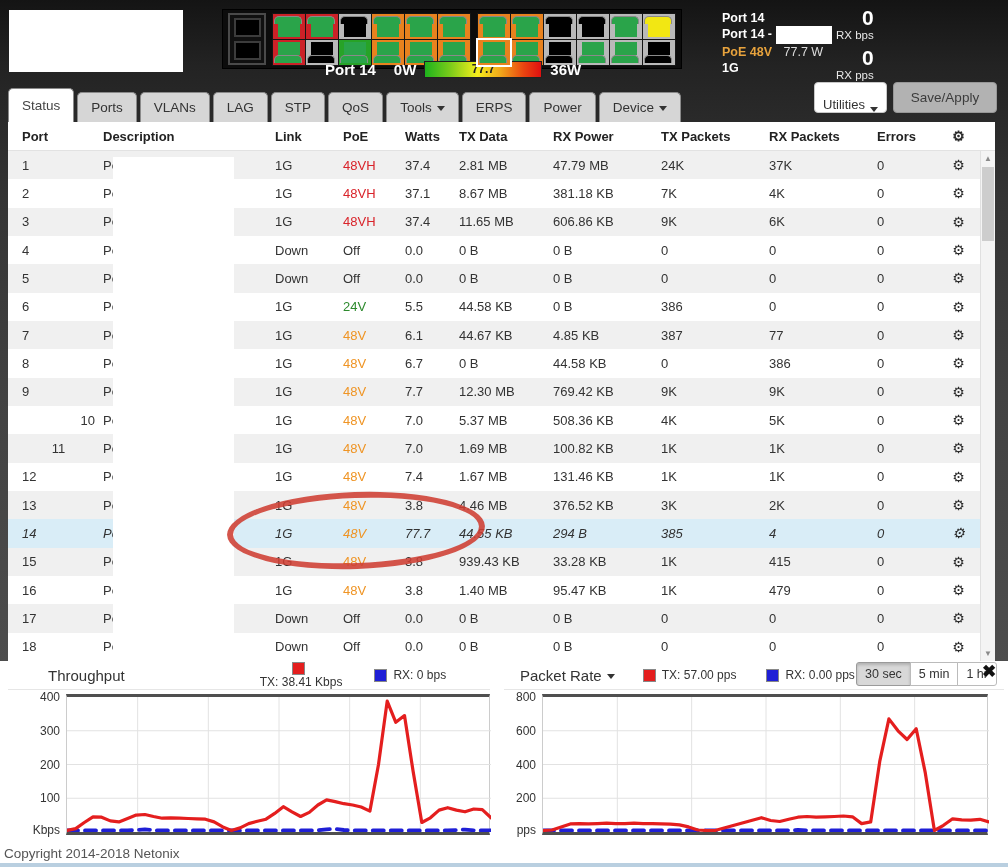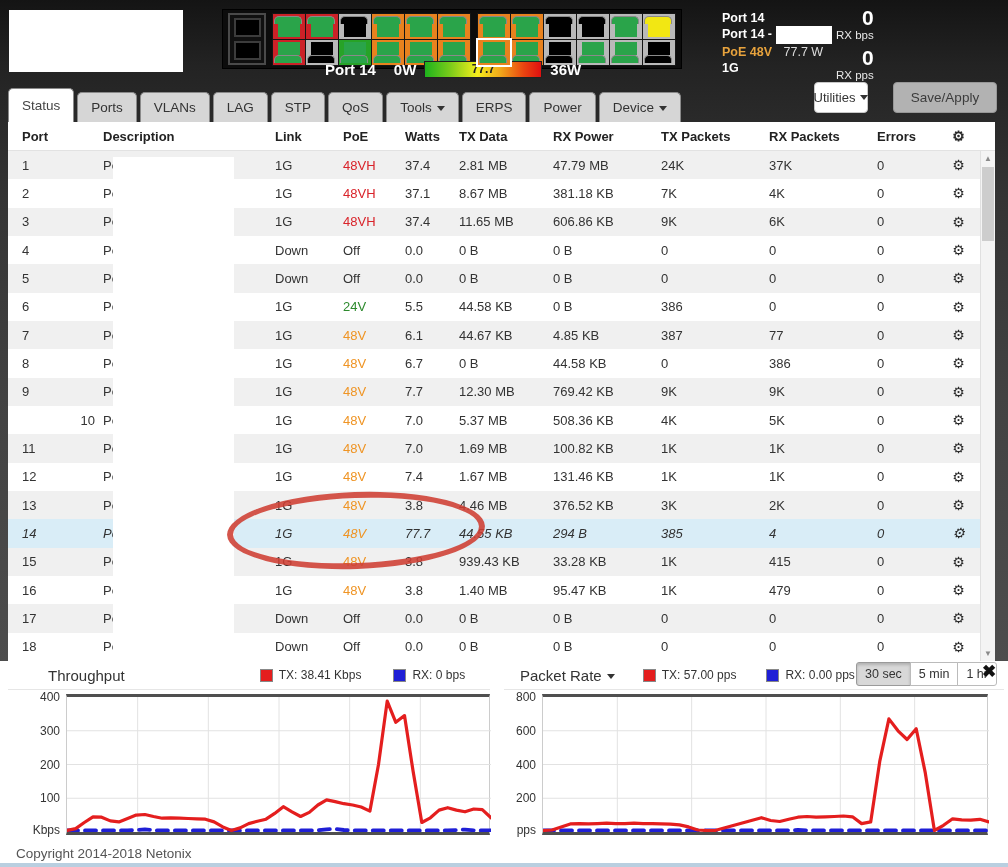--- a/index.html
+++ b/index.html
@@ -48,23 +48,23 @@
   .stat-lbl { color:#e8e8e8; font-size:11.5px; line-height:13px; margin-bottom:4px; }
 
   
   .tab-row { position:absolute; left:8px; top:88px; height:34px; display:flex; align-items:flex-end; z-index:3; }
   .tab { background:#d6d6d6; border:1px solid #8a8a8a; border-bottom:none; border-radius:5px 5px 0 0;
     height:30px; padding:7px 13px 0 13px; font-size:13.5px; color:#333; margin-right:3px; cursor:pointer; white-space:nowrap; }
   .tab.active { background:#fff; height:34px; padding-top:9px; color:#444; }
   .caret { display:inline-block; margin-left:5px; width:0; height:0; border-left:4px solid transparent;
     border-right:4px solid transparent; border-top:5px solid #333; vertical-align:middle; }
 
-  .btn-utilities { position:absolute; left:814px; top:82px; width:54px; height:31px; background:#fff;
+  .btn-utilities { position:absolute; left:814px; top:82px; width:73px; height:31px; background:#fff;
     border:1px solid #c8c8c8; border-radius:4px; font-size:13px; color:#333; z-index:4;
-    display:flex; align-items:center; justify-content:center; cursor:pointer; }
+    display:flex; align-items:flex-end; justify-content:center; cursor:pointer; }
   .btn-save { position:absolute; left:893px; top:82px; width:104px; height:31px; background:#b2b2b2;
     border:1px solid #979797; border-radius:4px; font-size:13.5px; color:#3c3c3c; z-index:4;
     display:flex; align-items:center; justify-content:center; cursor:pointer; }
 
   
   .table-wrap { position:absolute; left:8px; top:122px; width:987px; height:539px; background:#fff;
     display:flex; flex-direction:column; z-index:2; }
   .thead { display:flex; height:29px; align-items:center; font-weight:bold; font-size:13px; color:#222;
     border-bottom:1px solid #e2e2e2; }
   .tbody { flex:1; display:flex; flex-direction:column; padding-right:15px; position:relative; }
@@ -111,21 +111,21 @@
   .range-group { position:absolute; left:352px; top:1px; display:flex; }
   .range-btn { border:1px solid #bbb; background:#fff; font-size:12.5px; color:#333; padding:4px 8px;
     margin-left:-1px; cursor:pointer; white-space:nowrap; }
   .range-btn:first-child { border-radius:3px 0 0 3px; margin-left:0; }
   .range-btn:last-child { border-radius:0 3px 3px 0; }
   .range-btn.active { background:#d8d8d8; border-color:#9a9a9a; box-shadow:inset 0 2px 3px rgba(0,0,0,0.18); }
   .close-x { position:absolute; left:478px; top:0px; font-size:17px; font-weight:bold; color:#111; cursor:pointer; }
 
   .footer { position:absolute; left:0; top:840px; width:1008px; height:27px; background:#fff;
     border-bottom:4px solid #b9cfe0; }
-  .footer span { position:absolute; left:16px; top:6px; font-size:13.5px; color:#555;text-align:right; }
+  .footer span { position:absolute; left:4px; top:6px; font-size:13.5px; color:#555;text-align:right; }
 </style>
 </head>
 <body>
 
 <div class="dark-zone">
 
   <div class="logo-redact"></div>
 
   <div class="port-panel">
     <div class="sfp-cage" id="sfpCage">
@@ -470,21 +470,21 @@
           <div class="cell poe-48" style="width: 62px;">48V</div>
           <div class="cell" style="width: 54px;">7.0</div>
           <div class="cell" style="width: 94px;">5.37 MB</div>
           <div class="cell" style="width: 108px;">508.36 KB</div>
           <div class="cell" style="width: 108px;">4K</div>
           <div class="cell" style="width: 108px;">5K</div>
           <div class="cell" style="width: 75px;">0</div>
           <div class="cell gear" style="width: 29px;">⚙</div>
         </div>
         <div class="trow odd">
-          <div class="cell cport" style="width: 87px;">11</div>
+          <div class="cell cport" style="width: 87px; text-align: center;">11</div>
           <div class="cell" style="width: 172px;">Port 11 -</div>
           <div class="cell" style="width: 68px;">1G</div>
           <div class="cell poe-48" style="width: 62px;">48V</div>
           <div class="cell" style="width: 54px;">7.0</div>
           <div class="cell" style="width: 94px;">1.69 MB</div>
           <div class="cell" style="width: 108px;">100.82 KB</div>
           <div class="cell" style="width: 108px;">1K</div>
           <div class="cell" style="width: 108px;">1K</div>
           <div class="cell" style="width: 75px;">0</div>
           <div class="cell gear" style="width: 29px;">⚙</div>
@@ -589,21 +589,21 @@
   </div>
 
   <div class="redact-desc"></div>
   <div class="circle-annot"></div>
 </div>
 
 <div class="charts">
   <div class="chart-block chart1">
     <div class="chart-head">
       <span class="chart-title">Throughput</span>
-      <span class="legend" style="margin-left:135px;">
+      <span class="legend" style="margin-left:135px;flex-direction:column;">
         <span class="sw" id="sw00" style="background: rgb(228, 30, 30);"></span>
         <span>TX: 38.41 Kbps</span>
       </span>
       <span class="legend" style="margin-left:32px;">
         <span class="sw" id="sw01" style="background: rgb(31, 31, 214);"></span>
         <span>RX: 0 bps</span>
       </span>
     </div>
     <div class="plot-row">
       <div class="ylabels" id="ylab0">

